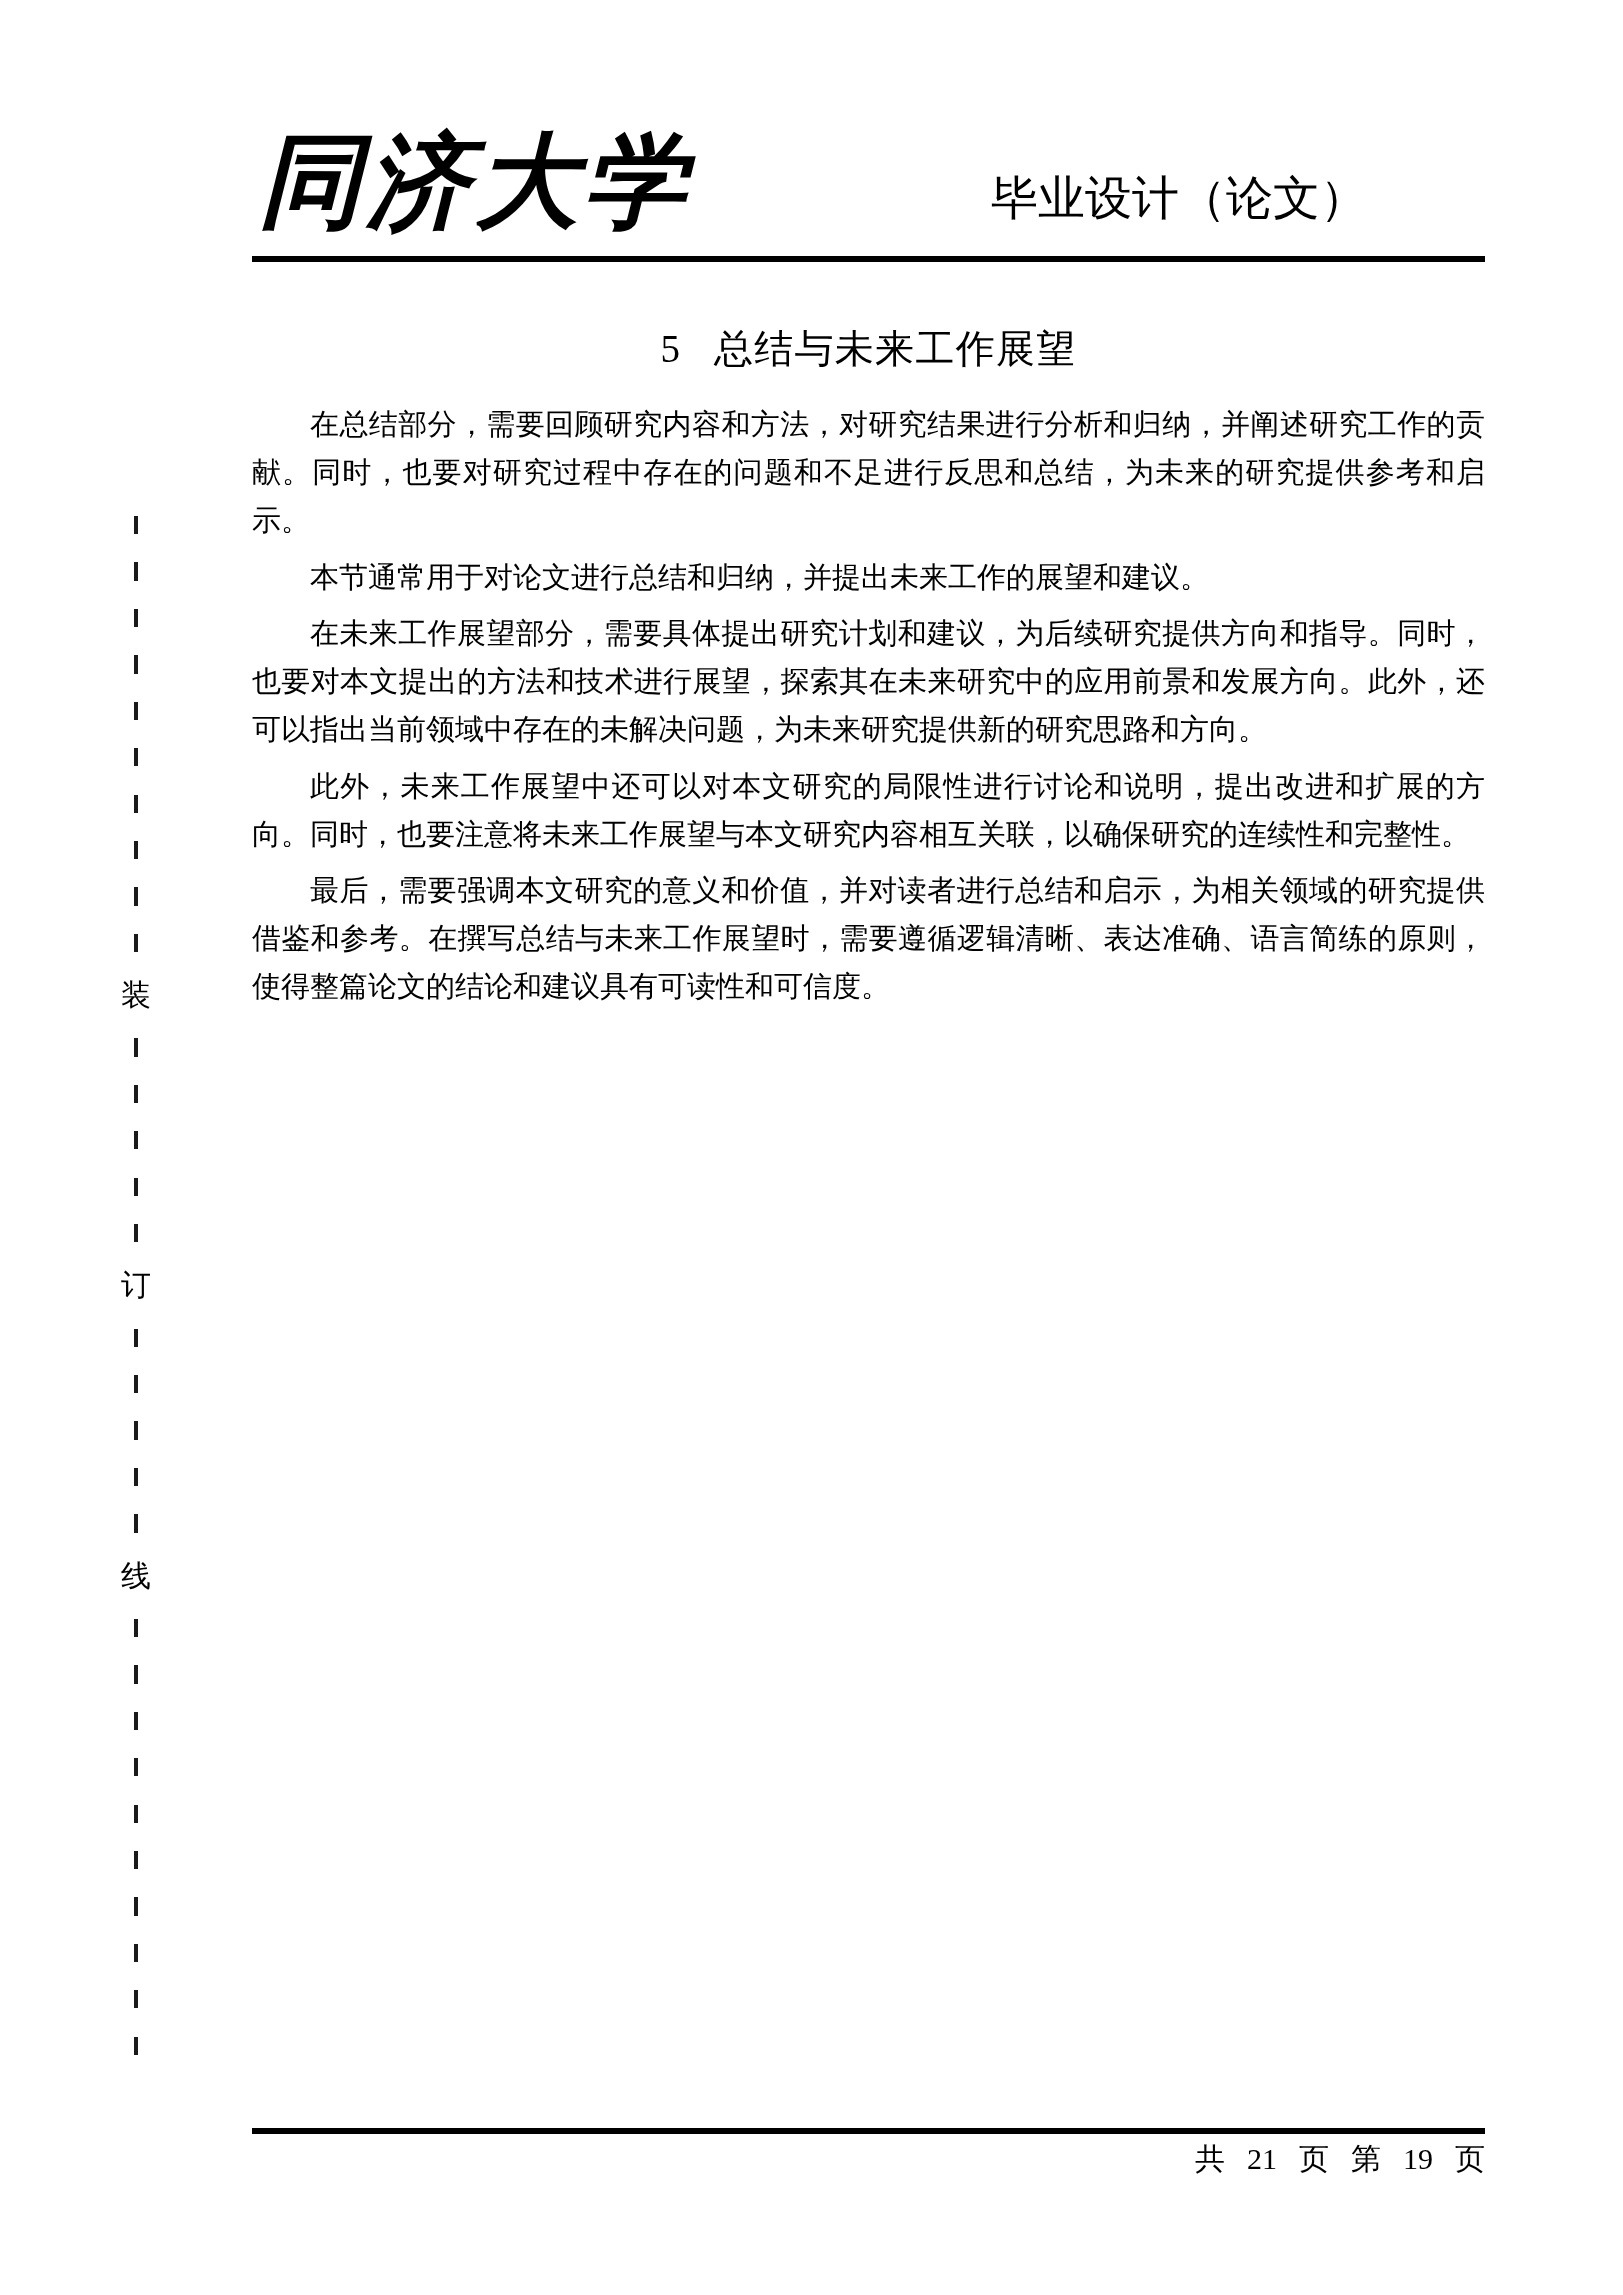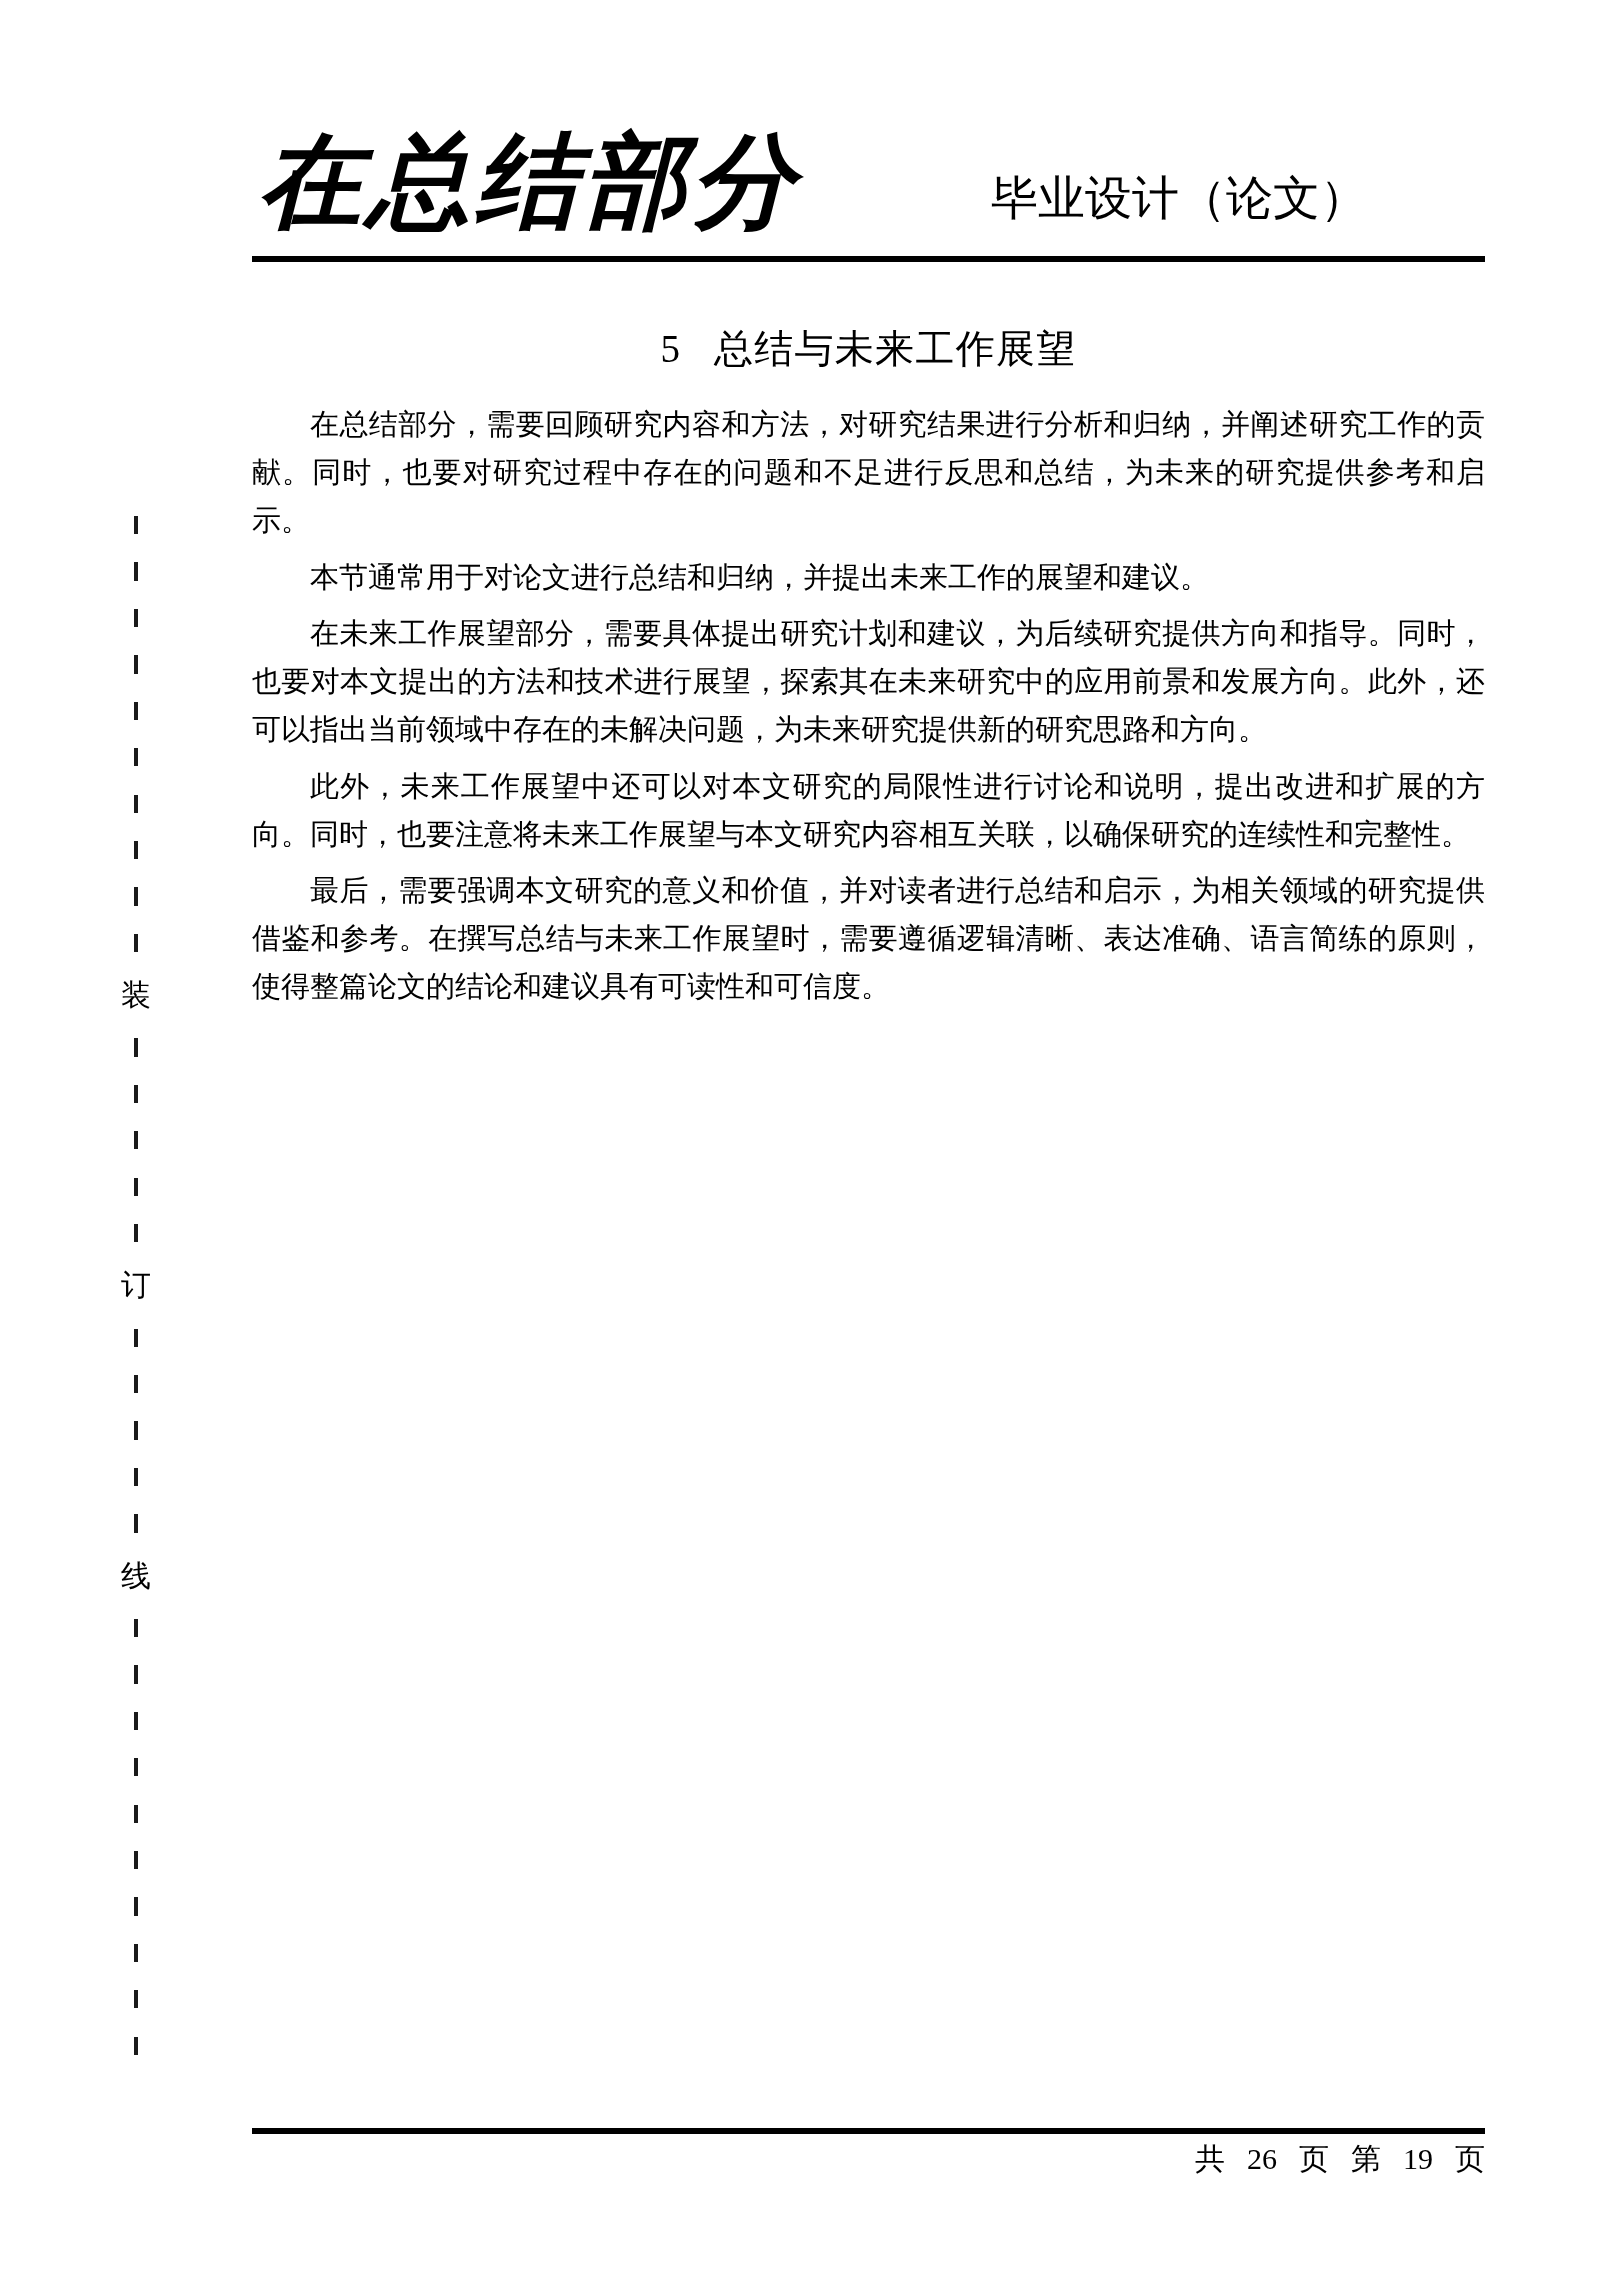--- a/index.html
+++ b/index.html
@@ -180,41 +180,41 @@
     <div class="binding-dash"></div>
     <div class="binding-dash"></div>
     <div class="binding-dash"></div>
     <div class="binding-dash"></div>
     <div class="binding-dash"></div>
   </div>
 
   <div class="content">
 
     <div class="header">
-      <div class="logo">在总结部分</div>
+      <div class="logo">同济大学</div>
       <div class="doc-type">毕业设计（论文）</div>
       <div class="header-rule"></div>
     </div>
 
     <div class="section-title">
       <span class="num">5</span><span class="txt">总结与未来工作展望</span>
     </div>
 
     <div class="body-text">
       <p>在总结部分，需要回顾研究内容和方法，对研究结果进行分析和归纳，并阐述研究工作的贡献。同时，也要对研究过程中存在的问题和不足进行反思和总结，为未来的研究提供参考和启示。</p>
       <p>本节通常用于对论文进行总结和归纳，并提出未来工作的展望和建议。</p>
       <p>在未来工作展望部分，需要具体提出研究计划和建议，为后续研究提供方向和指导。同时，也要对本文提出的方法和技术进行展望，探索其在未来研究中的应用前景和发展方向。此外，还可以指出当前领域中存在的未解决问题，为未来研究提供新的研究思路和方向。</p>
       <p>此外，未来工作展望中还可以对本文研究的局限性进行讨论和说明，提出改进和扩展的方向。同时，也要注意将未来工作展望与本文研究内容相互关联，以确保研究的连续性和完整性。</p>
       <p>最后，需要强调本文研究的意义和价值，并对读者进行总结和启示，为相关领域的研究提供借鉴和参考。在撰写总结与未来工作展望时，需要遵循逻辑清晰、表达准确、语言简练的原则，使得整篇论文的结论和建议具有可读性和可信度。</p>
     </div>
 
     <div class="footer-rule"></div>
     <div class="footer-pagination">
       <span>共</span>
-      <span>26</span>
+      <span>21</span>
       <span>页</span>
       <span>第</span>
       <span>19</span>
       <span>页</span>
     </div>
 
   </div>
 </div>
 
 

